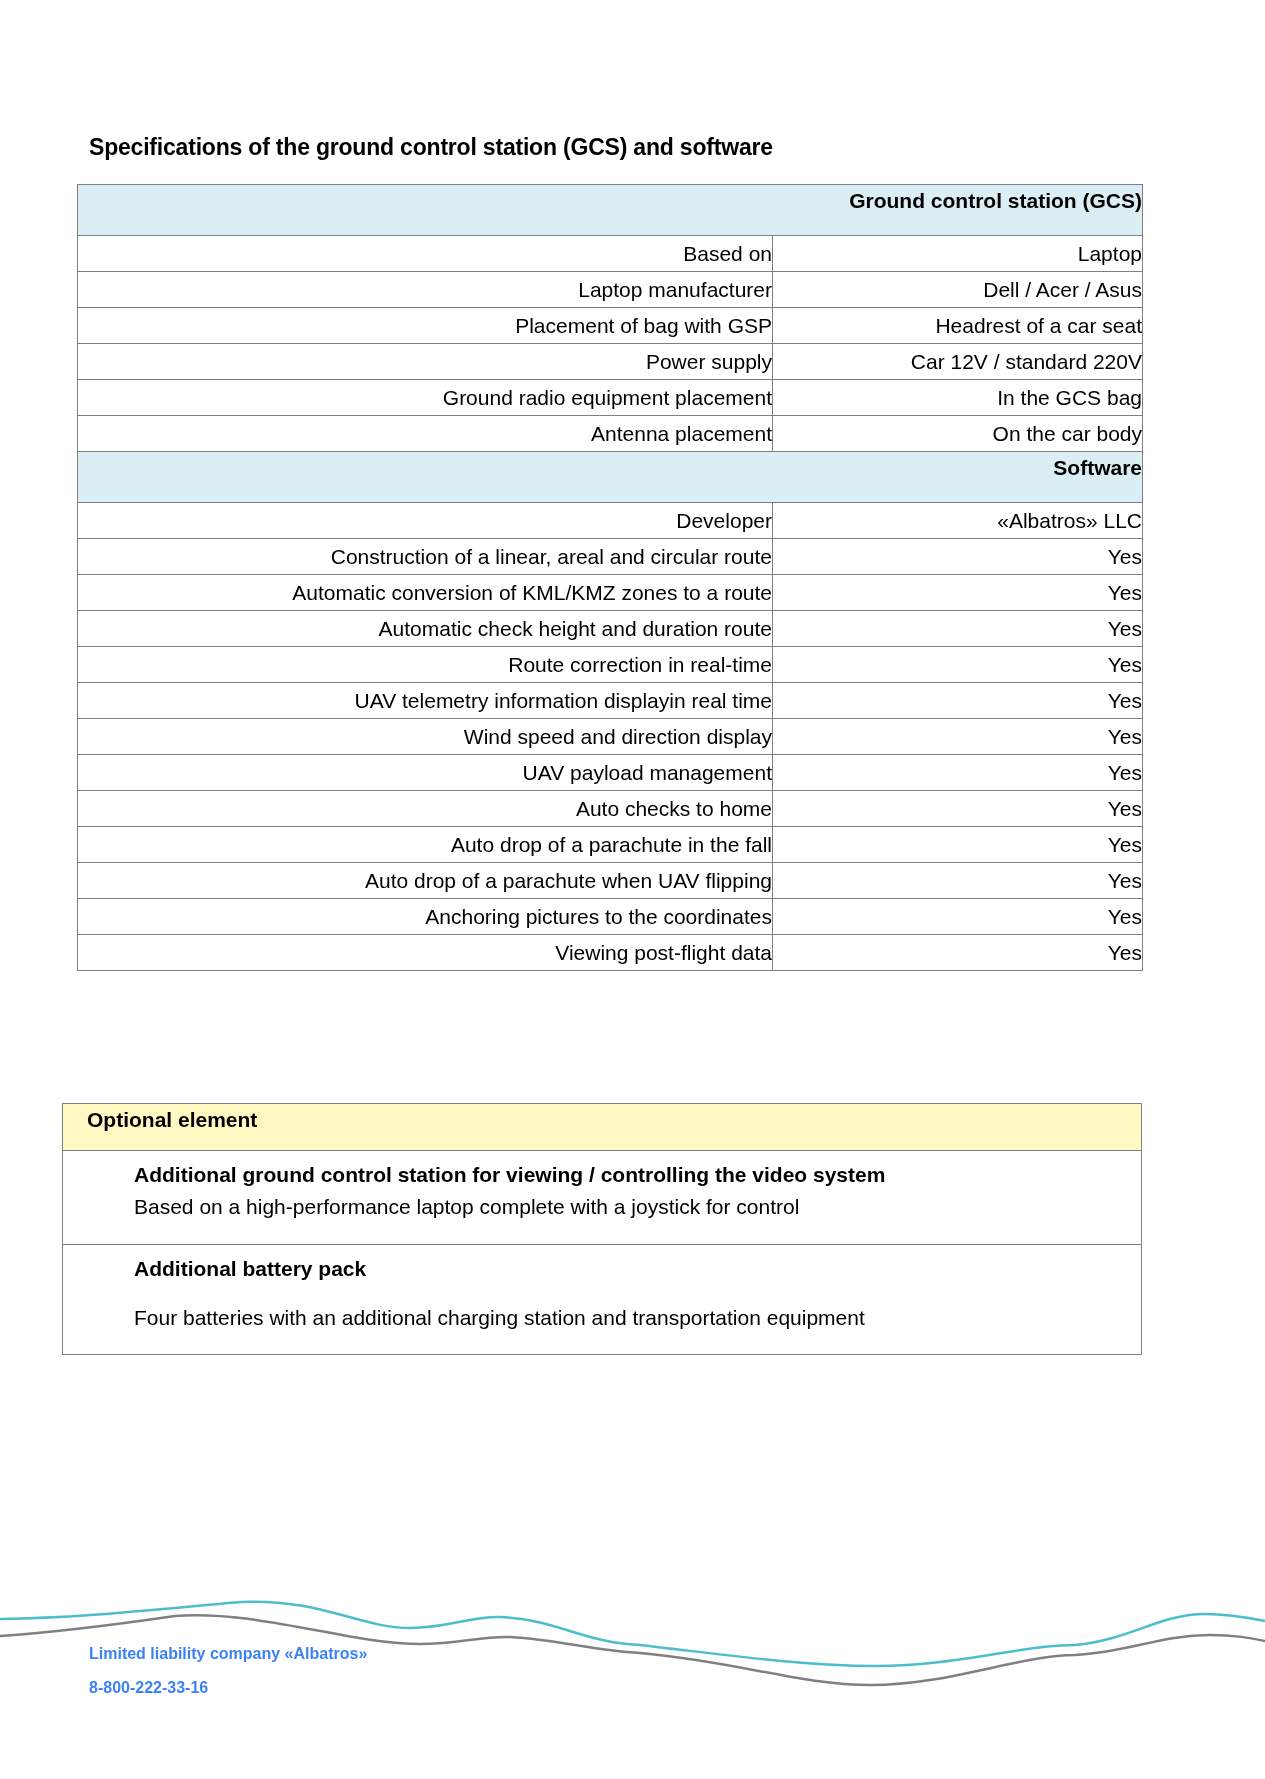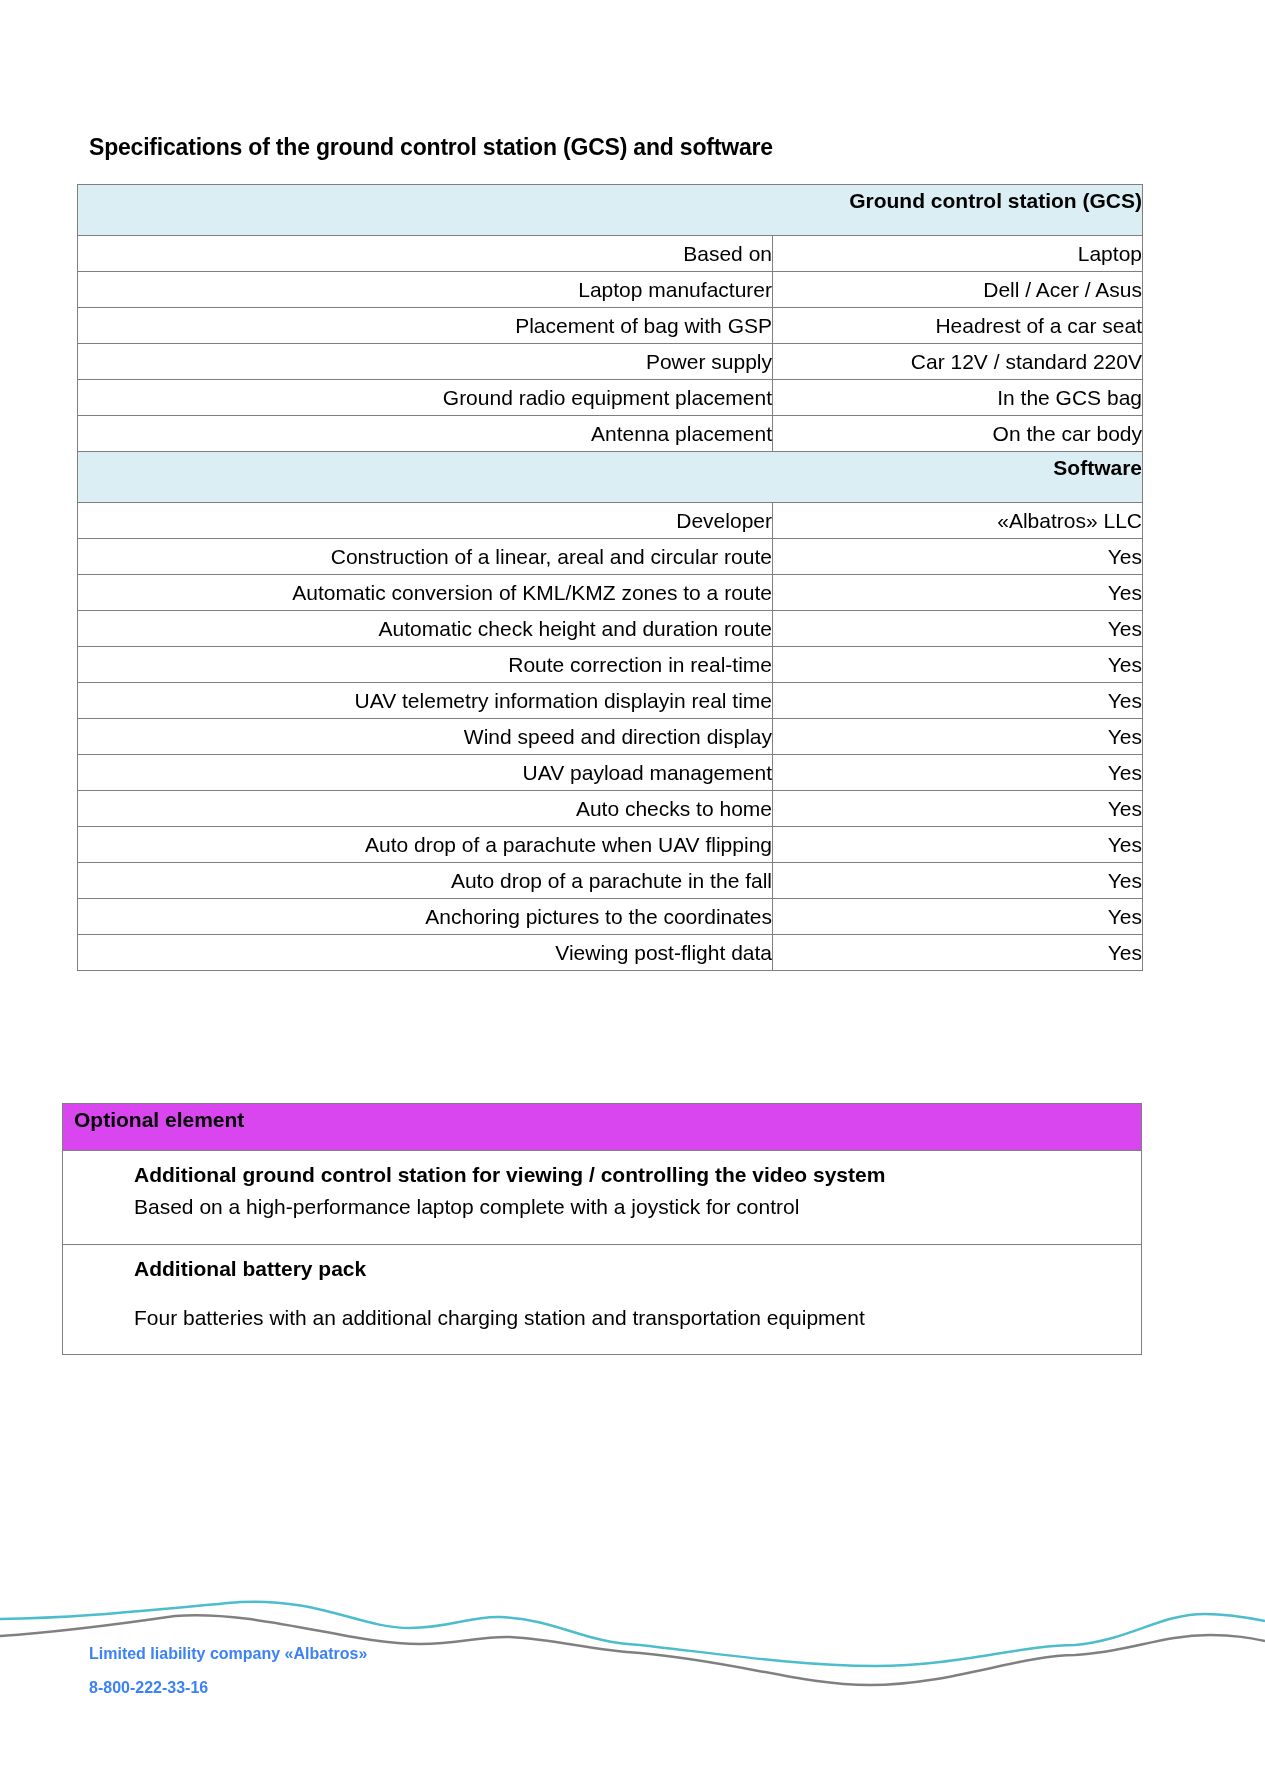--- a/index.html
+++ b/index.html
@@ -31,22 +31,22 @@
     table.spec col.c2 { width: 370px; }
 
     table.opt {
       position: absolute; left: 62px; top: 1103px; width: 1080px;
       border-collapse: collapse; table-layout: fixed;
     }
     table.opt td {
       border: 1.5px solid #7f7f7f; font-size: 21px; white-space: nowrap;
     }
     table.opt tr.section td {
-      background: #d946ef; font-weight: bold; height: 42px;
-      vertical-align: top; padding: 4px 0 0 11px;
+      background: #fef9c3; font-weight: bold; height: 42px;
+      vertical-align: top; padding: 4px 0 0 24px;
     }
     table.opt td.item { padding-left: 71px; vertical-align: top; }
     .opt-title { font-weight: bold; }
     .item1 { height: 80px; padding-top: 12px; }
     .item2 { height: 96px; padding-top: 12px; }
     .item1 .opt-desc { margin-top: 8px; }
     .item2 .opt-desc { margin-top: 25px; }
 
     .footer-waves { position: absolute; left: 0; top: 1580px; width: 1265px; height: 120px; }
     .footer-text {
@@ -125,25 +125,25 @@
       </tr>
       <tr>
         <td class="label">UAV payload management</td>
         <td class="value">Yes</td>
       </tr>
       <tr>
         <td class="label">Auto checks to home</td>
         <td class="value">Yes</td>
       </tr>
       <tr>
-        <td class="label">Auto drop of a parachute when UAV flipping</td>
+        <td class="label">Auto drop of a parachute in the fall</td>
         <td class="value">Yes</td>
       </tr>
       <tr>
-        <td class="label">Auto drop of a parachute in the fall</td>
+        <td class="label">Auto drop of a parachute when UAV flipping</td>
         <td class="value">Yes</td>
       </tr>
       <tr>
         <td class="label">Anchoring pictures to the coordinates</td>
         <td class="value">Yes</td>
       </tr>
       <tr>
         <td class="label">Viewing post-flight data</td>
         <td class="value">Yes</td>
       </tr>

